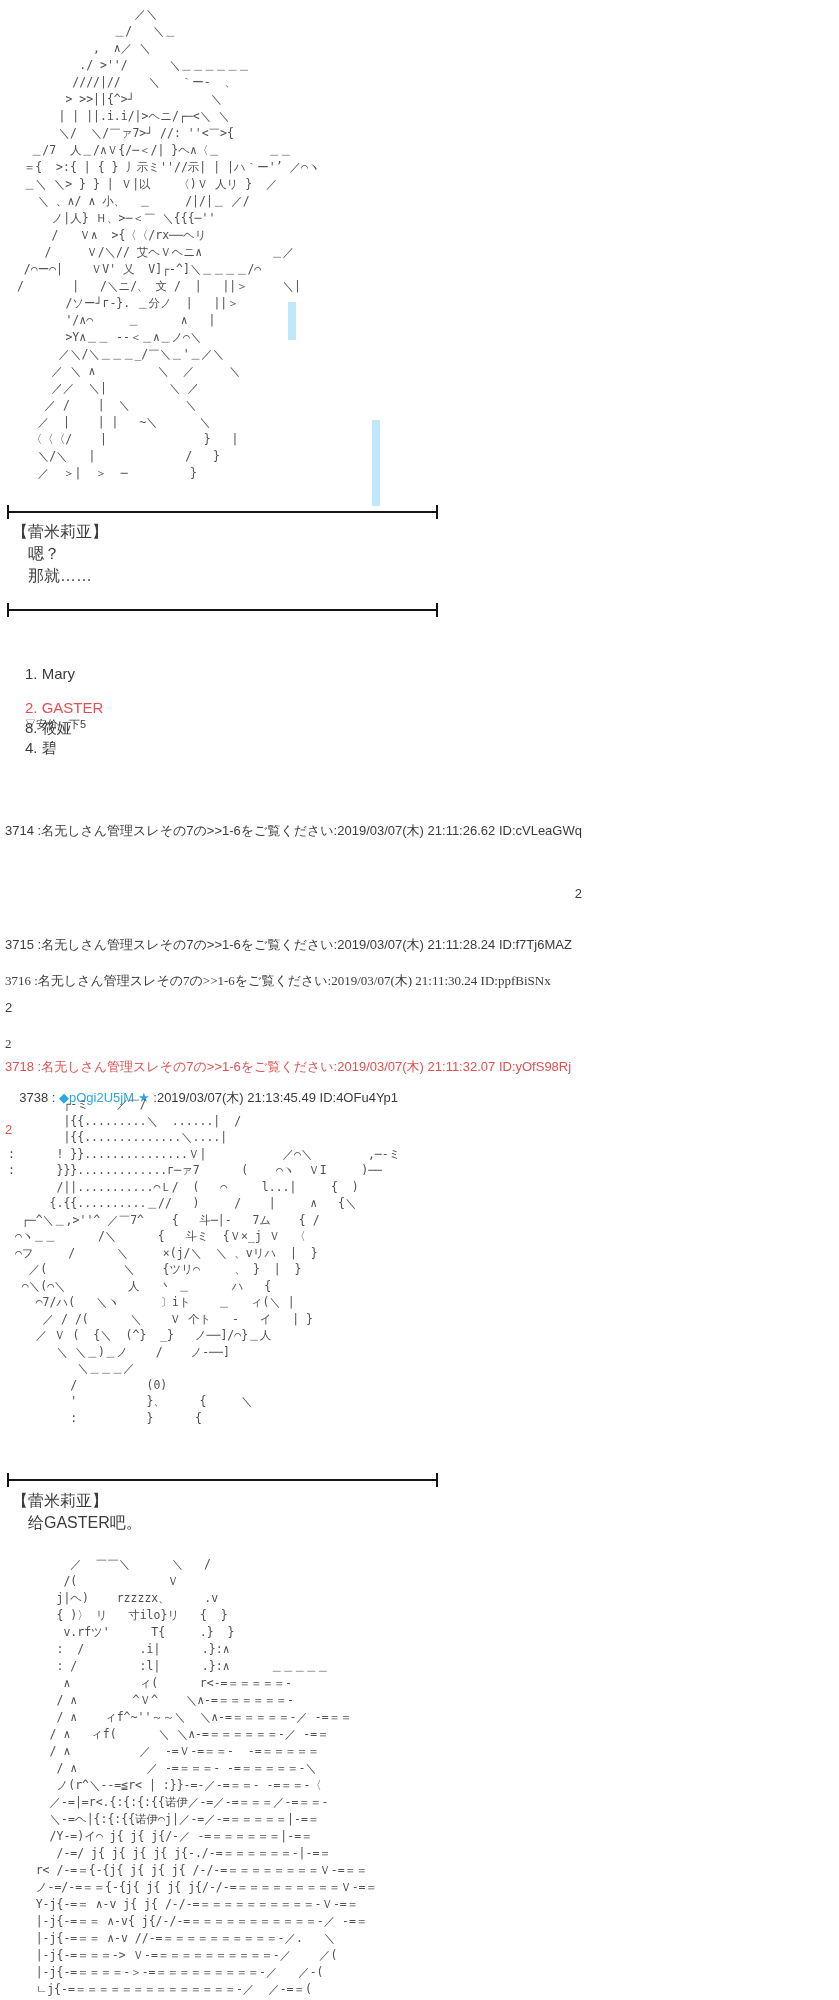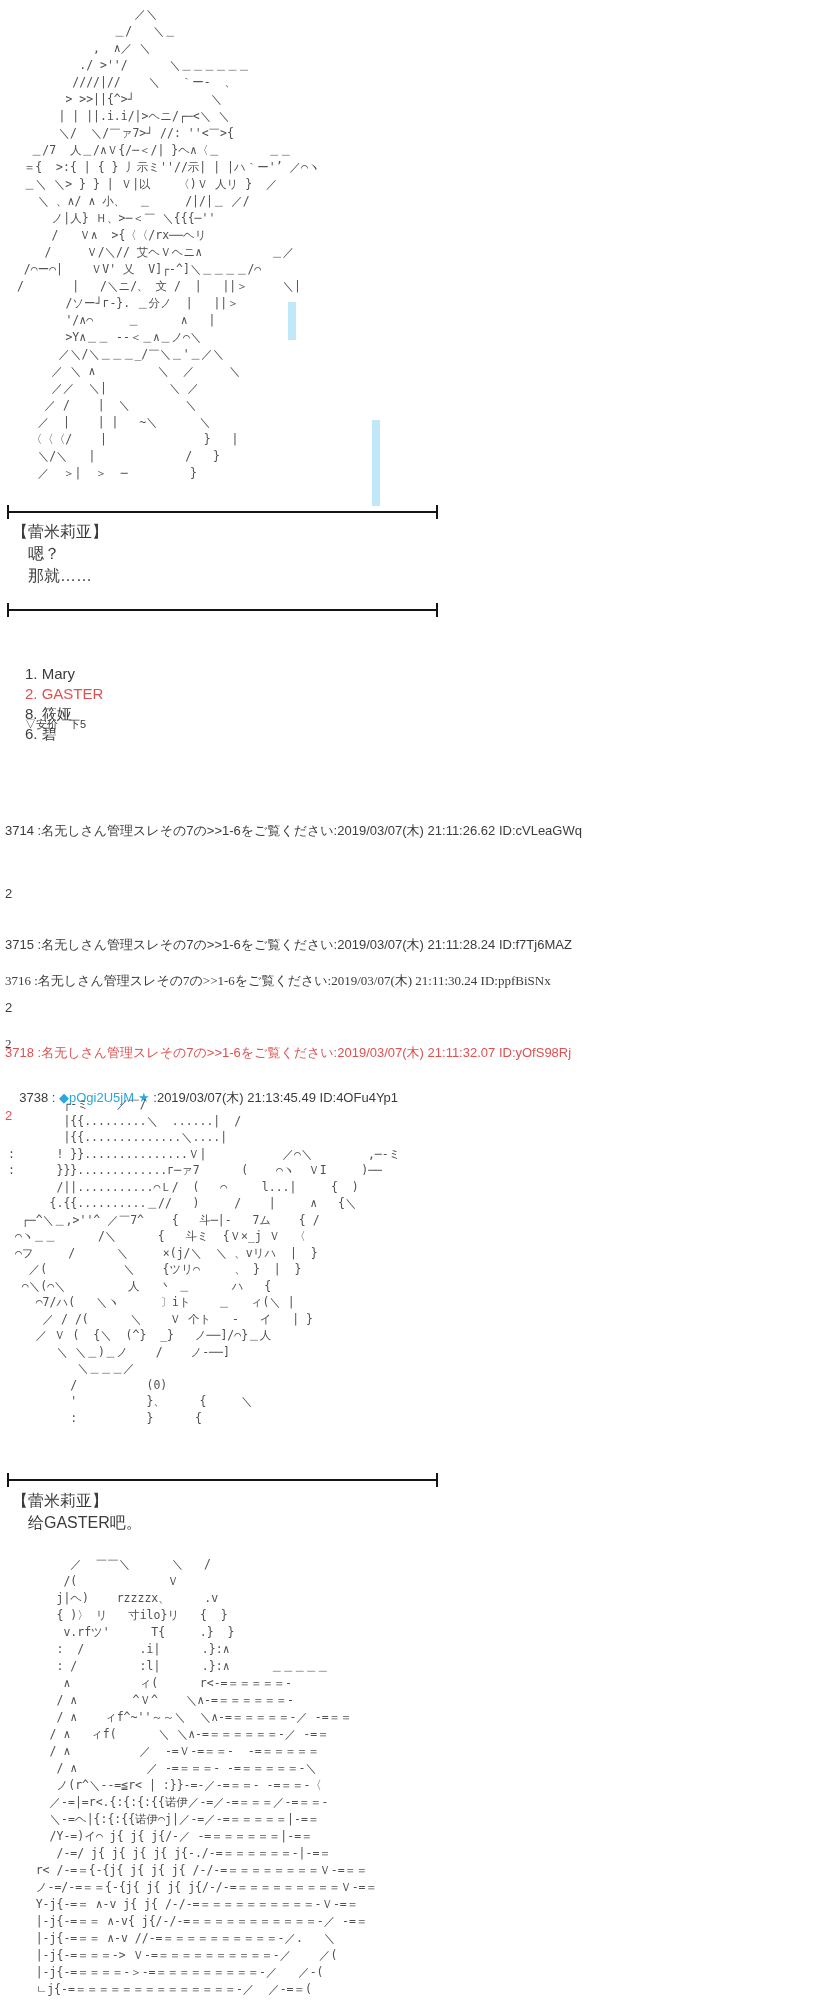--- a/index.html
+++ b/index.html
@@ -25,21 +25,21 @@
   .divider::before { left:0; }
   .divider::after { right:-1px; }
 
   .dialog { position:absolute; left:12px; font-size:16px; line-height:22px; }
   .dialog .speaker { font-weight:bold; font-weight:normal;font-family:Liberation Serif, serif; }
   .dialog .indent { padding-left:16px; }
 
   .options { position:absolute; left:25px; font-size:15px; line-height:20px; list-style:none; }
   .anchor { position:absolute; left:25px; font-size:11px; }
 
-  .red { color:var(--red,#e04848); }
+  .red { color:var(--red,#e04848);margin-top:14px; }
   .blue { color:var(--blue,#2aa7dd); }
 
   .post { position:absolute; left:5px; font-size:13px; line-height:21px; white-space:pre; }
   .post-head { position:absolute; left:12px; font-size:13px; line-height:21px; white-space:pre; }
 </style>
 </head>
 <body>
 
 <div class="aa-highlight" style="left:288px; top:302px; width:8px; height:38px;"></div>
 <div class="aa-highlight" style="left:372px; top:420px; width:8px; height:86px;"></div>
@@ -80,25 +80,25 @@
   <div class="indent">嗯？</div>
   <div class="indent">那就……</div>
 </div>
 
 <div class="divider" style="top:609px;"></div>
 
 <ul class="options" style="top:664px;">
   <li>1. Mary</li>
   <li class="red">2. GASTER</li>
   <li>8. 筱娅</li>
-  <li>6. 碧</li>
+  <li>4. 碧</li>
 </ul>
 <div class="anchor" style="top:717px;">▽安价　下5</div>
 
-<div class="post" style="top:778px;">
+<div class="post" style="top:778px;text-align:right;">
   <div>3714 :名无しさん管理スレその7の&gt;&gt;1-6をご覧ください:2019/03/07(木) 21:11:26.62 ID:cVLeaGWq</div>
   <div>2</div>
 </div>
 
 <div class="post" style="top:892px;">
   <div>3715 :名无しさん管理スレその7の&gt;&gt;1-6をご覧ください:2019/03/07(木) 21:11:28.24 ID:f7Tj6MAZ</div>
   <div>2</div>
 </div>
 
 <div class="post" style="top:928px;font-family:Liberation Serif, serif;">

